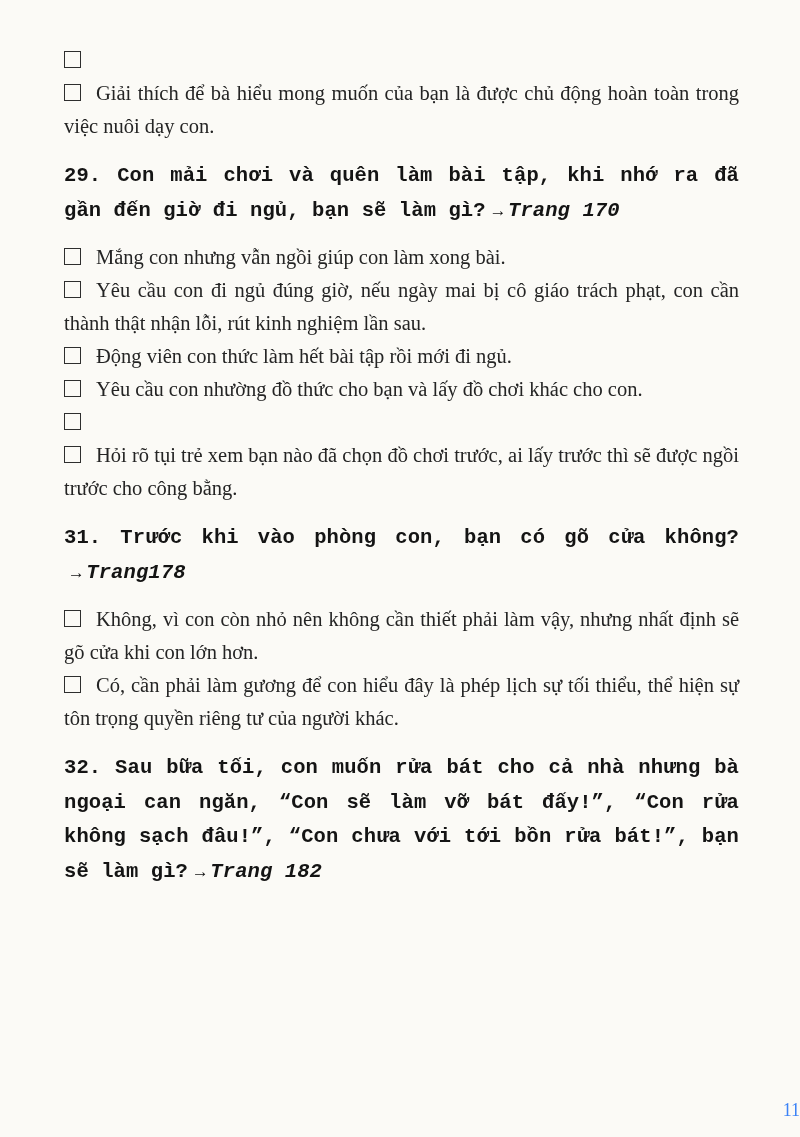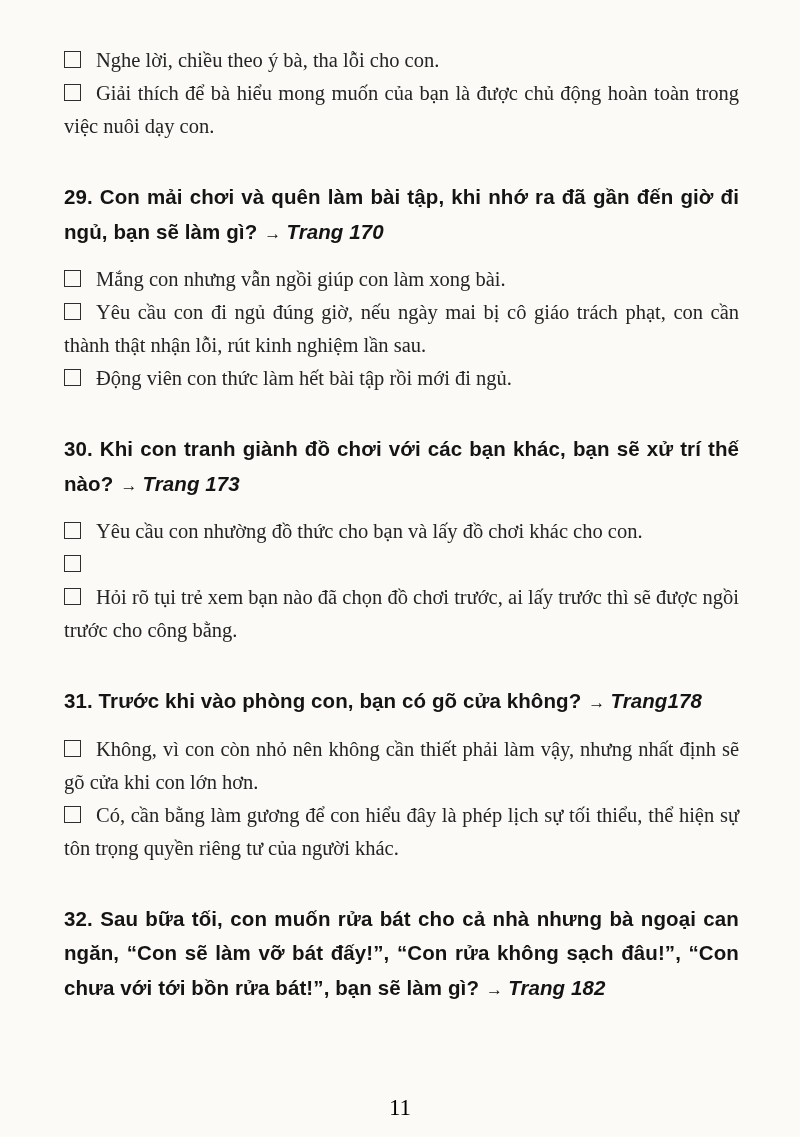--- a/index.html
+++ b/index.html
@@ -24,94 +24,91 @@
   .cb {
     display: inline-block;
     width: 15px;
     height: 15px;
     border: 1.7px solid #2e2e2e;
     margin-right: 15px;
     transform: translateY(1px);
     background: transparent;
   }
   h2.q {
-    font-family: Liberation Sans, sans-serif;
+    font-family: Liberation Mono, monospace;
     font-weight: 700;
     font-size: 20.5px;
     line-height: 34.5px;
     color: #141414;
-    margin: 37px 0 12px 0;
+    margin: 16px 0 12px 0;
     text-align: justify;
     letter-spacing: 0.1px;
   }
   .arrow {
     font-weight: 700;
     font-size: 17px;
     margin: 0 5px 0 7px;
     color: #141414;
   }
   .pref {
     font-style: italic;
   }
   .footer {
     position: absolute;
     left: 0;
     bottom: 16px;
     width: 100%;
-    text-align: center;
-    font-size: 23px;
-    color: #000000;
+    text-align: right;
+    font-size: 18px;
+    color: #3b82f6;
   }
 </style>
 </head>
 <body>
 
 <main class="page">
 
   <p class="opt">
-    <span class="cb"></span><span>Nghe lời, chiều theo ý bà, tha lỗi cho con.</span>
+    <span class="cb"></span>
   </p>
   <p class="opt">
     <span class="cb"></span><span>Giải thích để bà hiểu mong muốn của bạn là được chủ động hoàn toàn trong việc nuôi dạy con.</span>
   </p>
 
   <h2 class="q">
     <span>29. Con mải chơi và quên làm bài tập, khi nhớ ra đã gần đến giờ đi ngủ, bạn sẽ làm gì?</span><span class="arrow">→</span><span class="pref">Trang 170</span>
   </h2>
   <p class="opt">
     <span class="cb"></span><span>Mắng con nhưng vẫn ngồi giúp con làm xong bài.</span>
   </p>
   <p class="opt">
     <span class="cb"></span><span>Yêu cầu con đi ngủ đúng giờ, nếu ngày mai bị cô giáo trách phạt, con cần thành thật nhận lỗi, rút kinh nghiệm lần sau.</span>
   </p>
   <p class="opt">
     <span class="cb"></span><span>Động viên con thức làm hết bài tập rồi mới đi ngủ.</span>
   </p>
 
-  <h2 class="q">
-    <span>30. Khi con tranh giành đồ chơi với các bạn khác, bạn sẽ xử trí thế nào?</span><span class="arrow">→</span><span class="pref">Trang 173</span>
-  </h2>
   <p class="opt">
     <span class="cb"></span><span>Yêu cầu con nhường đồ thức cho bạn và lấy đồ chơi khác cho con.</span>
   </p>
   <p class="opt">
     <span class="cb"></span>
   </p>
   <p class="opt">
     <span class="cb"></span><span>Hỏi rõ tụi trẻ xem bạn nào đã chọn đồ chơi trước, ai lấy trước thì sẽ được ngồi trước cho công bằng.</span>
   </p>
 
   <h2 class="q">
     <span>31. Trước khi vào phòng con, bạn có gõ cửa không?</span><span class="arrow">→</span><span class="pref">Trang178</span>
   </h2>
   <p class="opt">
     <span class="cb"></span><span>Không, vì con còn nhỏ nên không cần thiết phải làm vậy, nhưng nhất định sẽ gõ cửa khi con lớn hơn.</span>
   </p>
   <p class="opt">
-    <span class="cb"></span><span>Có, cần bằng làm gương để con hiểu đây là phép lịch sự tối thiểu, thể hiện sự tôn trọng quyền riêng tư của người khác.</span>
+    <span class="cb"></span><span>Có, cần phải làm gương để con hiểu đây là phép lịch sự tối thiểu, thể hiện sự tôn trọng quyền riêng tư của người khác.</span>
   </p>
 
   <h2 class="q">
     <span>32. Sau bữa tối, con muốn rửa bát cho cả nhà nhưng bà ngoại can ngăn, “Con sẽ làm vỡ bát đấy!”, “Con rửa không sạch đâu!”, “Con chưa với tới bồn rửa bát!”, bạn sẽ làm gì?</span><span class="arrow">→</span><span class="pref">Trang 182</span>
   </h2>
 
 </main>
 
 <div class="footer">11</div>
 

